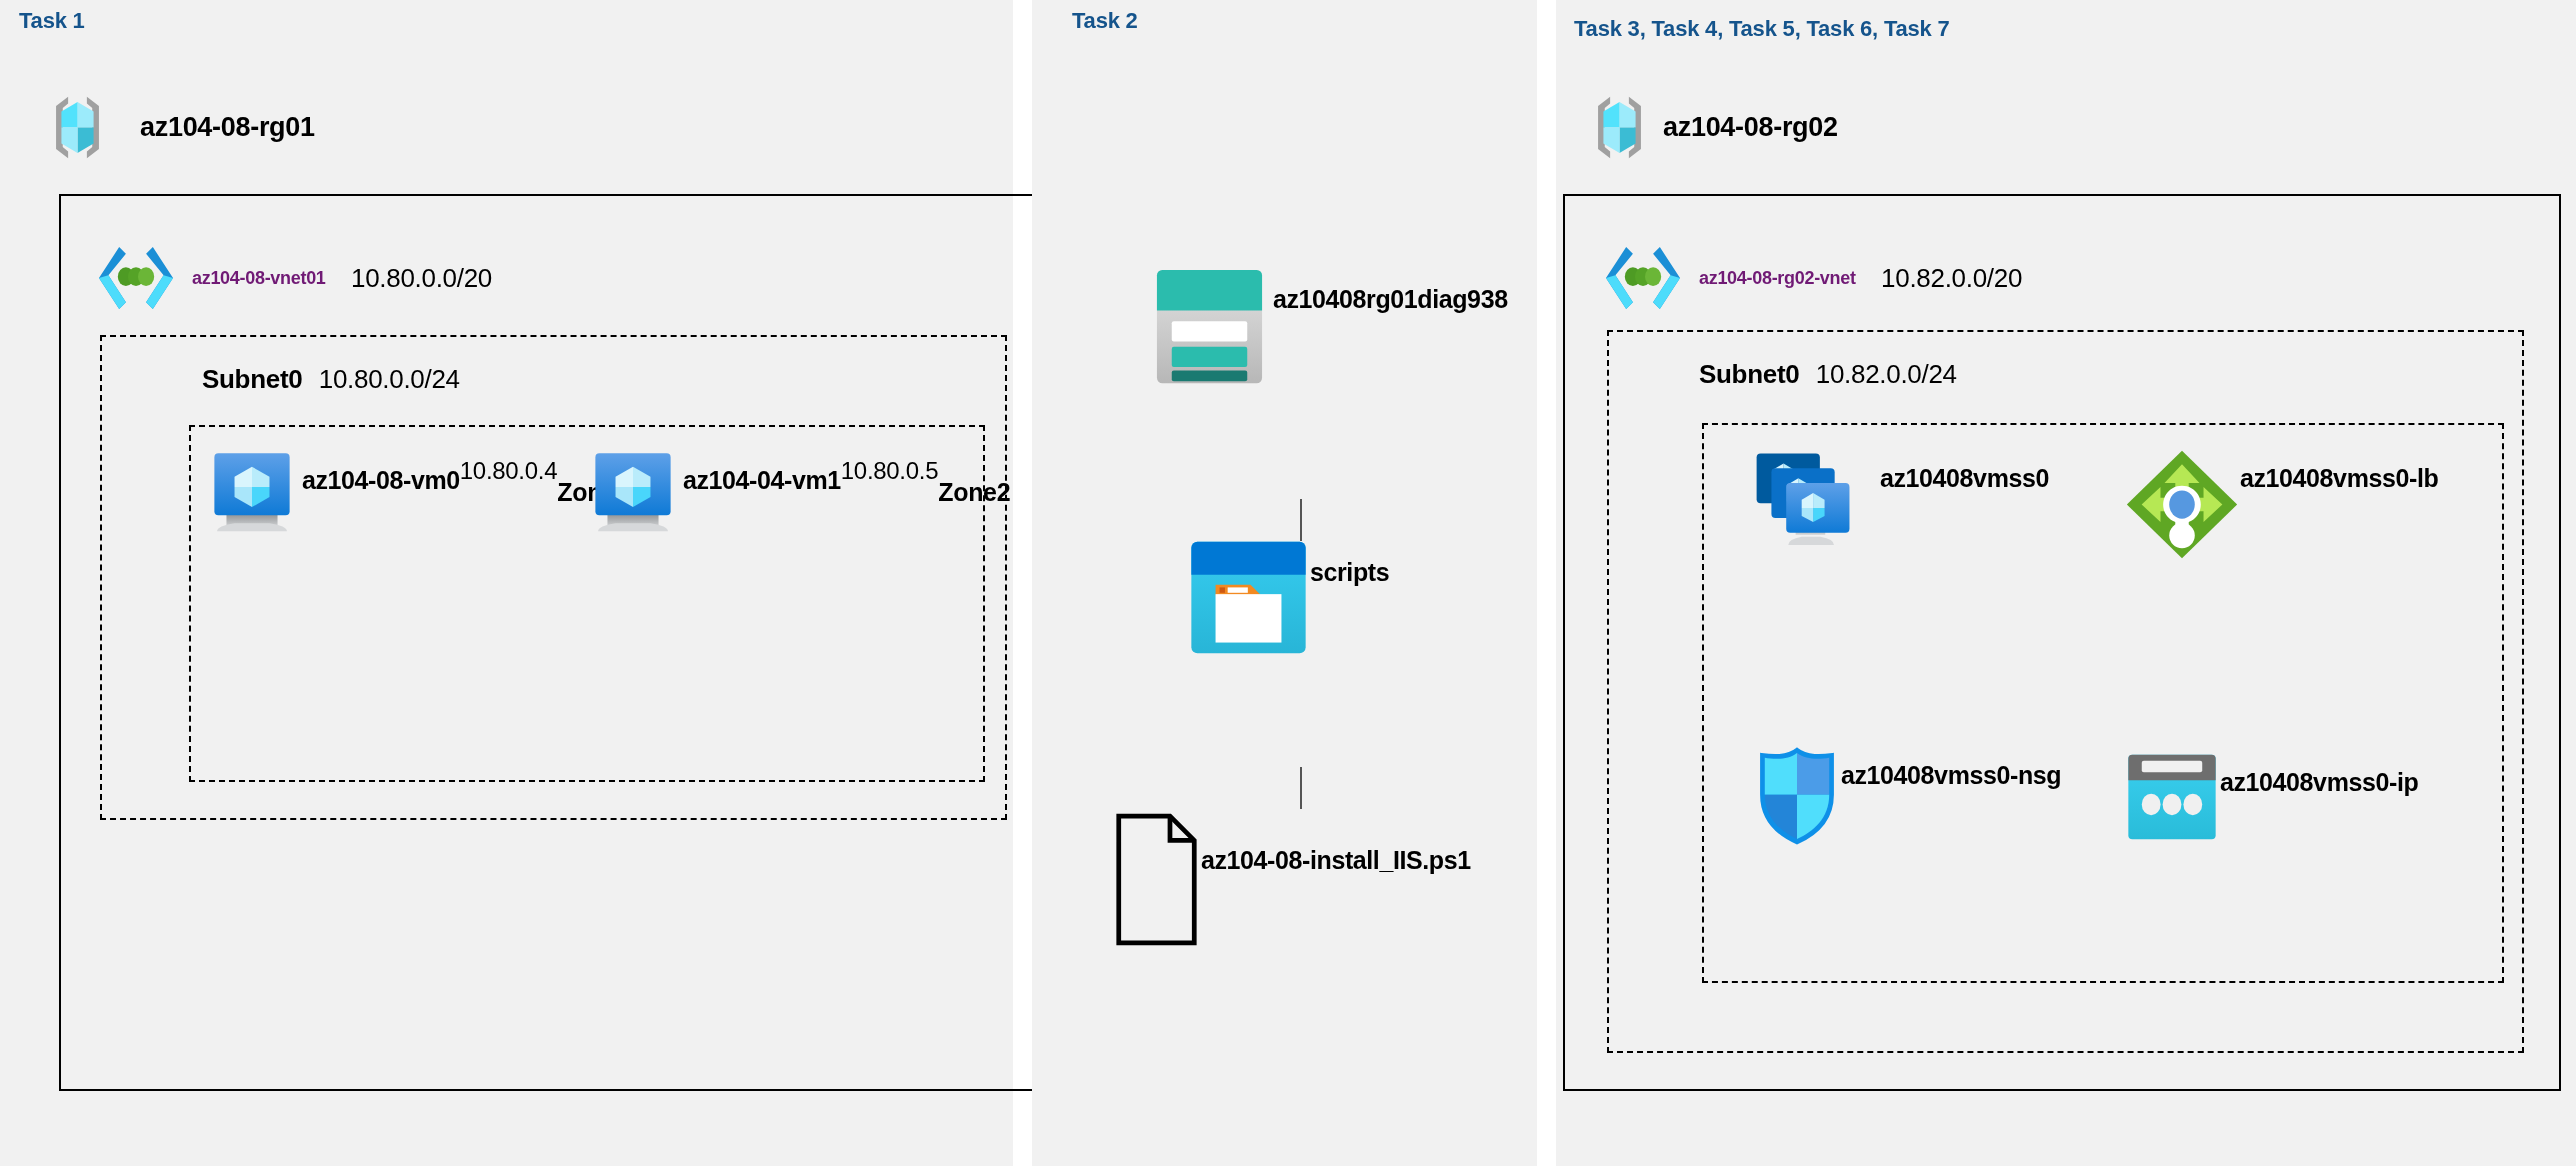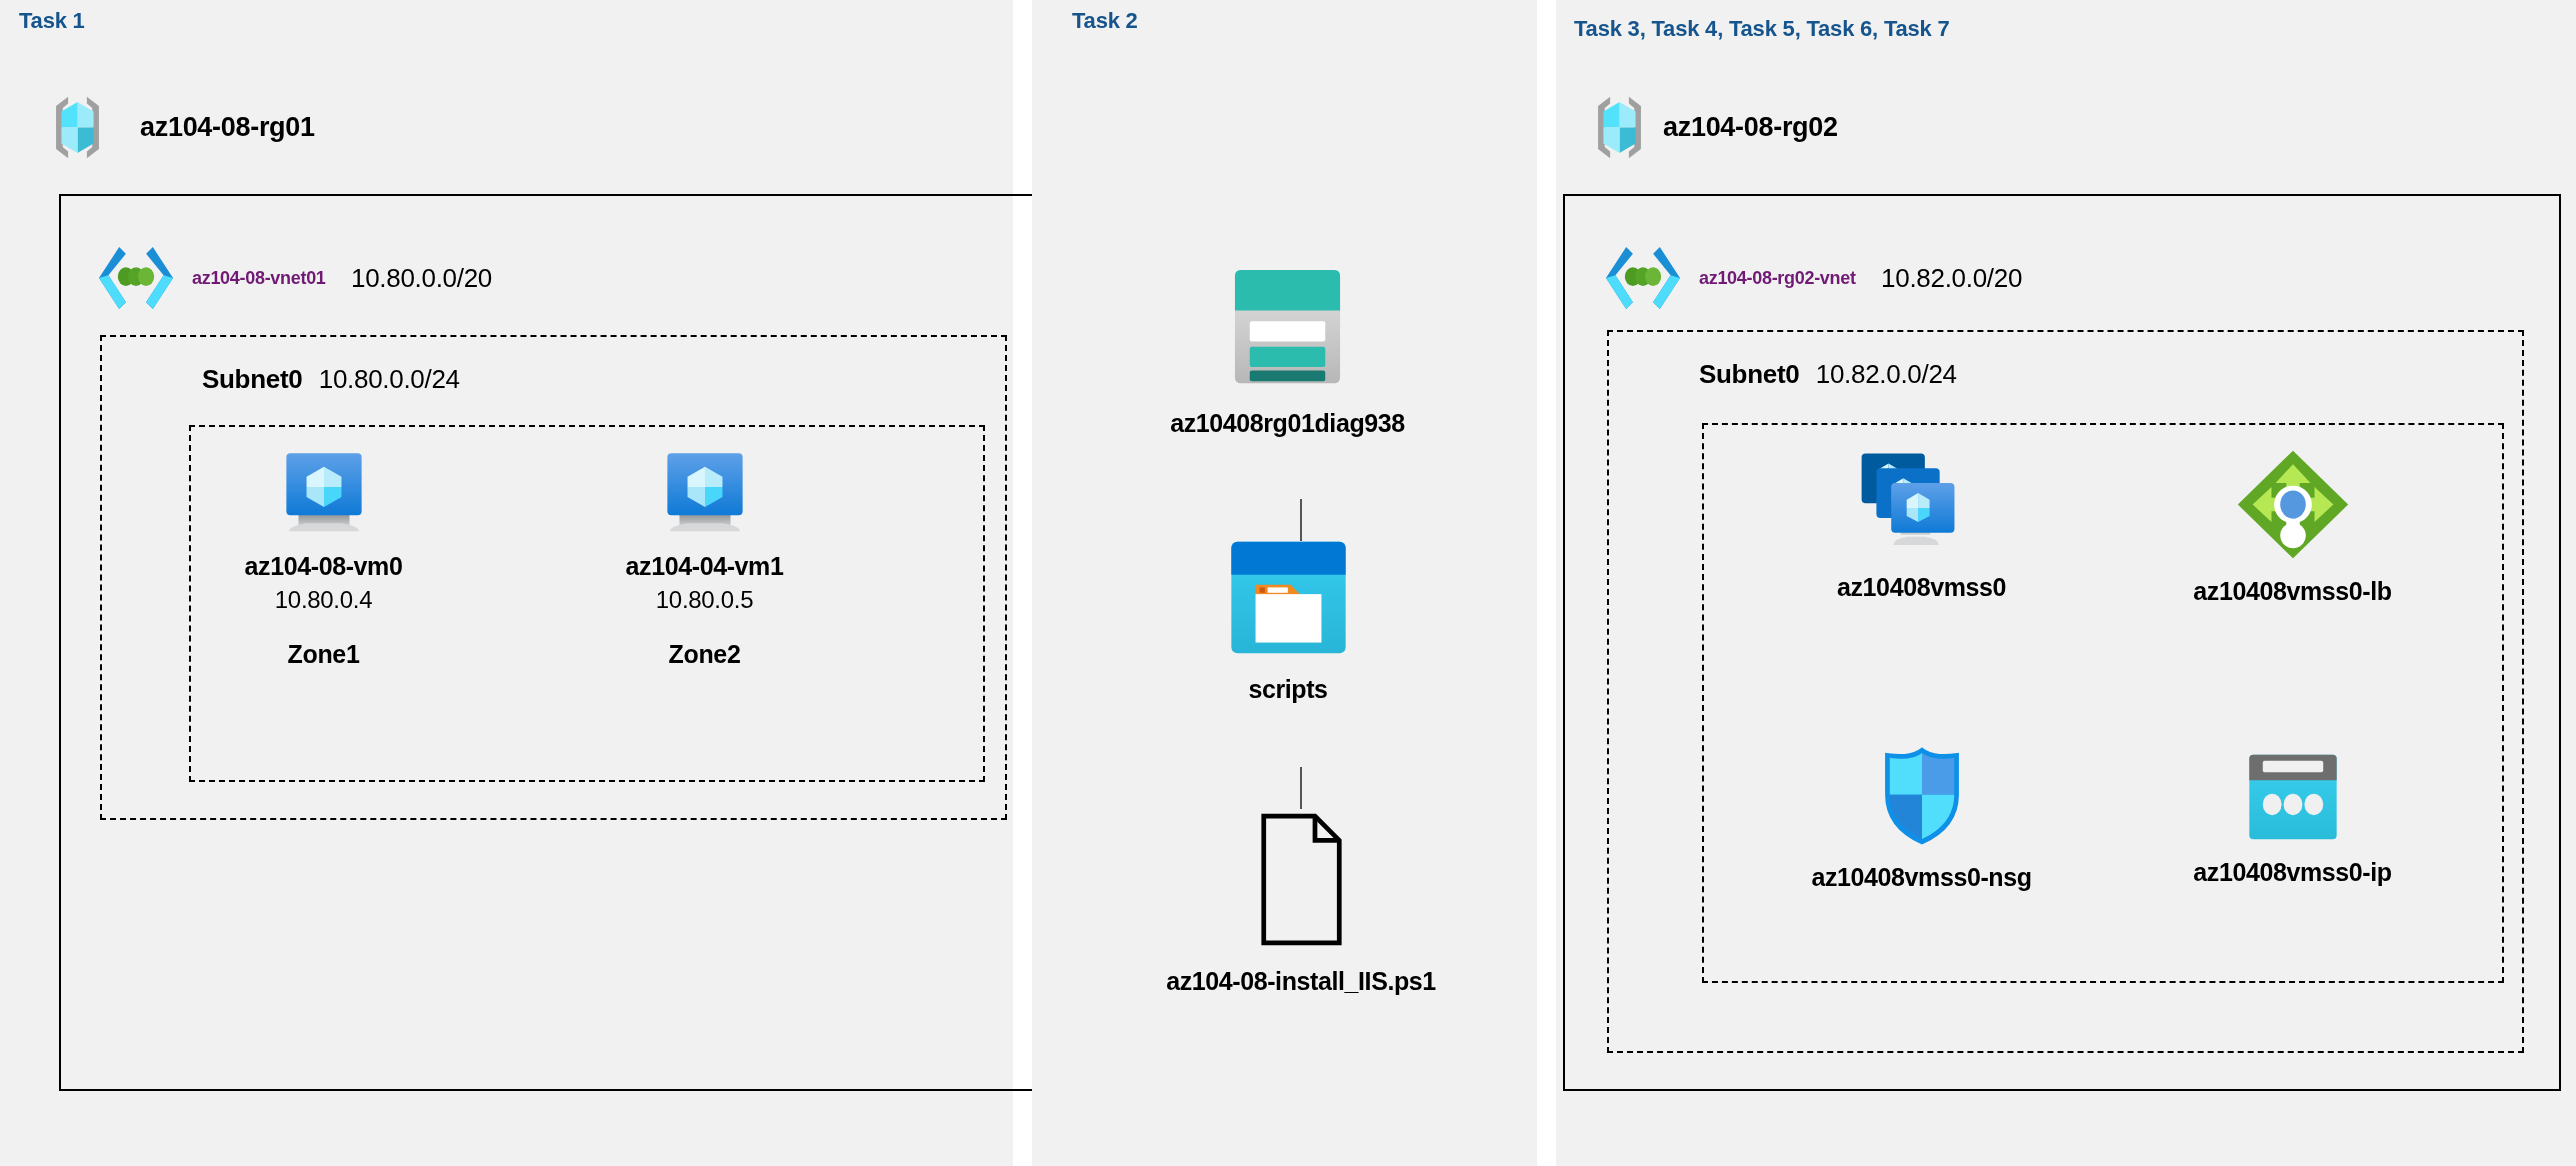--- a/index.html
+++ b/index.html
@@ -90,22 +90,21 @@
     font-size: 26px;
     letter-spacing: -0.3px;
   }
   .subnet-head .nm { font-weight: bold; }
   .subnet-head .cidr { font-weight: normal; }
 
   
   .node {
     position: absolute;
     display: flex;
-    flex-direction: column;
-    align-items: center;
+    flex-direction: row;
     white-space: nowrap;
   }
   .node .cap {
     font-size: 25px;
     font-weight: bold;
     color: #000;
     letter-spacing: -0.4px;
     text-align: center;
   }
   .node .sub {
@@ -280,21 +279,21 @@
 
 <div class="connector" style="left:1300px; top:767px; height:42px;"></div>
 
 <div class="node" style="left:1112px; top:812px; width:378px;">
   <span>
     <svg width="89" height="135" viewBox="0 0 132 200">
       <path d="M10 6 L86 6 L122 42 L122 194 L10 194 Z" fill="none" stroke="#000" stroke-width="7" stroke-linejoin="miter"></path>
       <path d="M86 6 L86 42 L122 42" fill="none" stroke="#000" stroke-width="7" stroke-linejoin="miter"></path>
     </svg>
   </span>
-  <div class="cap" style="margin-top:20px;">az104-08-install_IIS.ps1</div>
+  <div class="cap" style="margin-top:34px;">az104-08-install_IIS.ps1</div>
 </div>
 
 <div class="col" id="col-3"></div>
 
 <div class="task-header" style="left:1574px; top:16px;">Task 3, Task 4, Task 5, Task 6, Task 7</div>
 
 <div class="rg-head" style="left:1591px; top:94px;">
   <span>
     <svg width="57" height="67" viewBox="0 0 84 100">
       <path d="M28 4 L10 18 L10 82 L28 96 L28 86 L20 79 L20 21 L28 14 Z" fill="#a0a0a0"></path>

